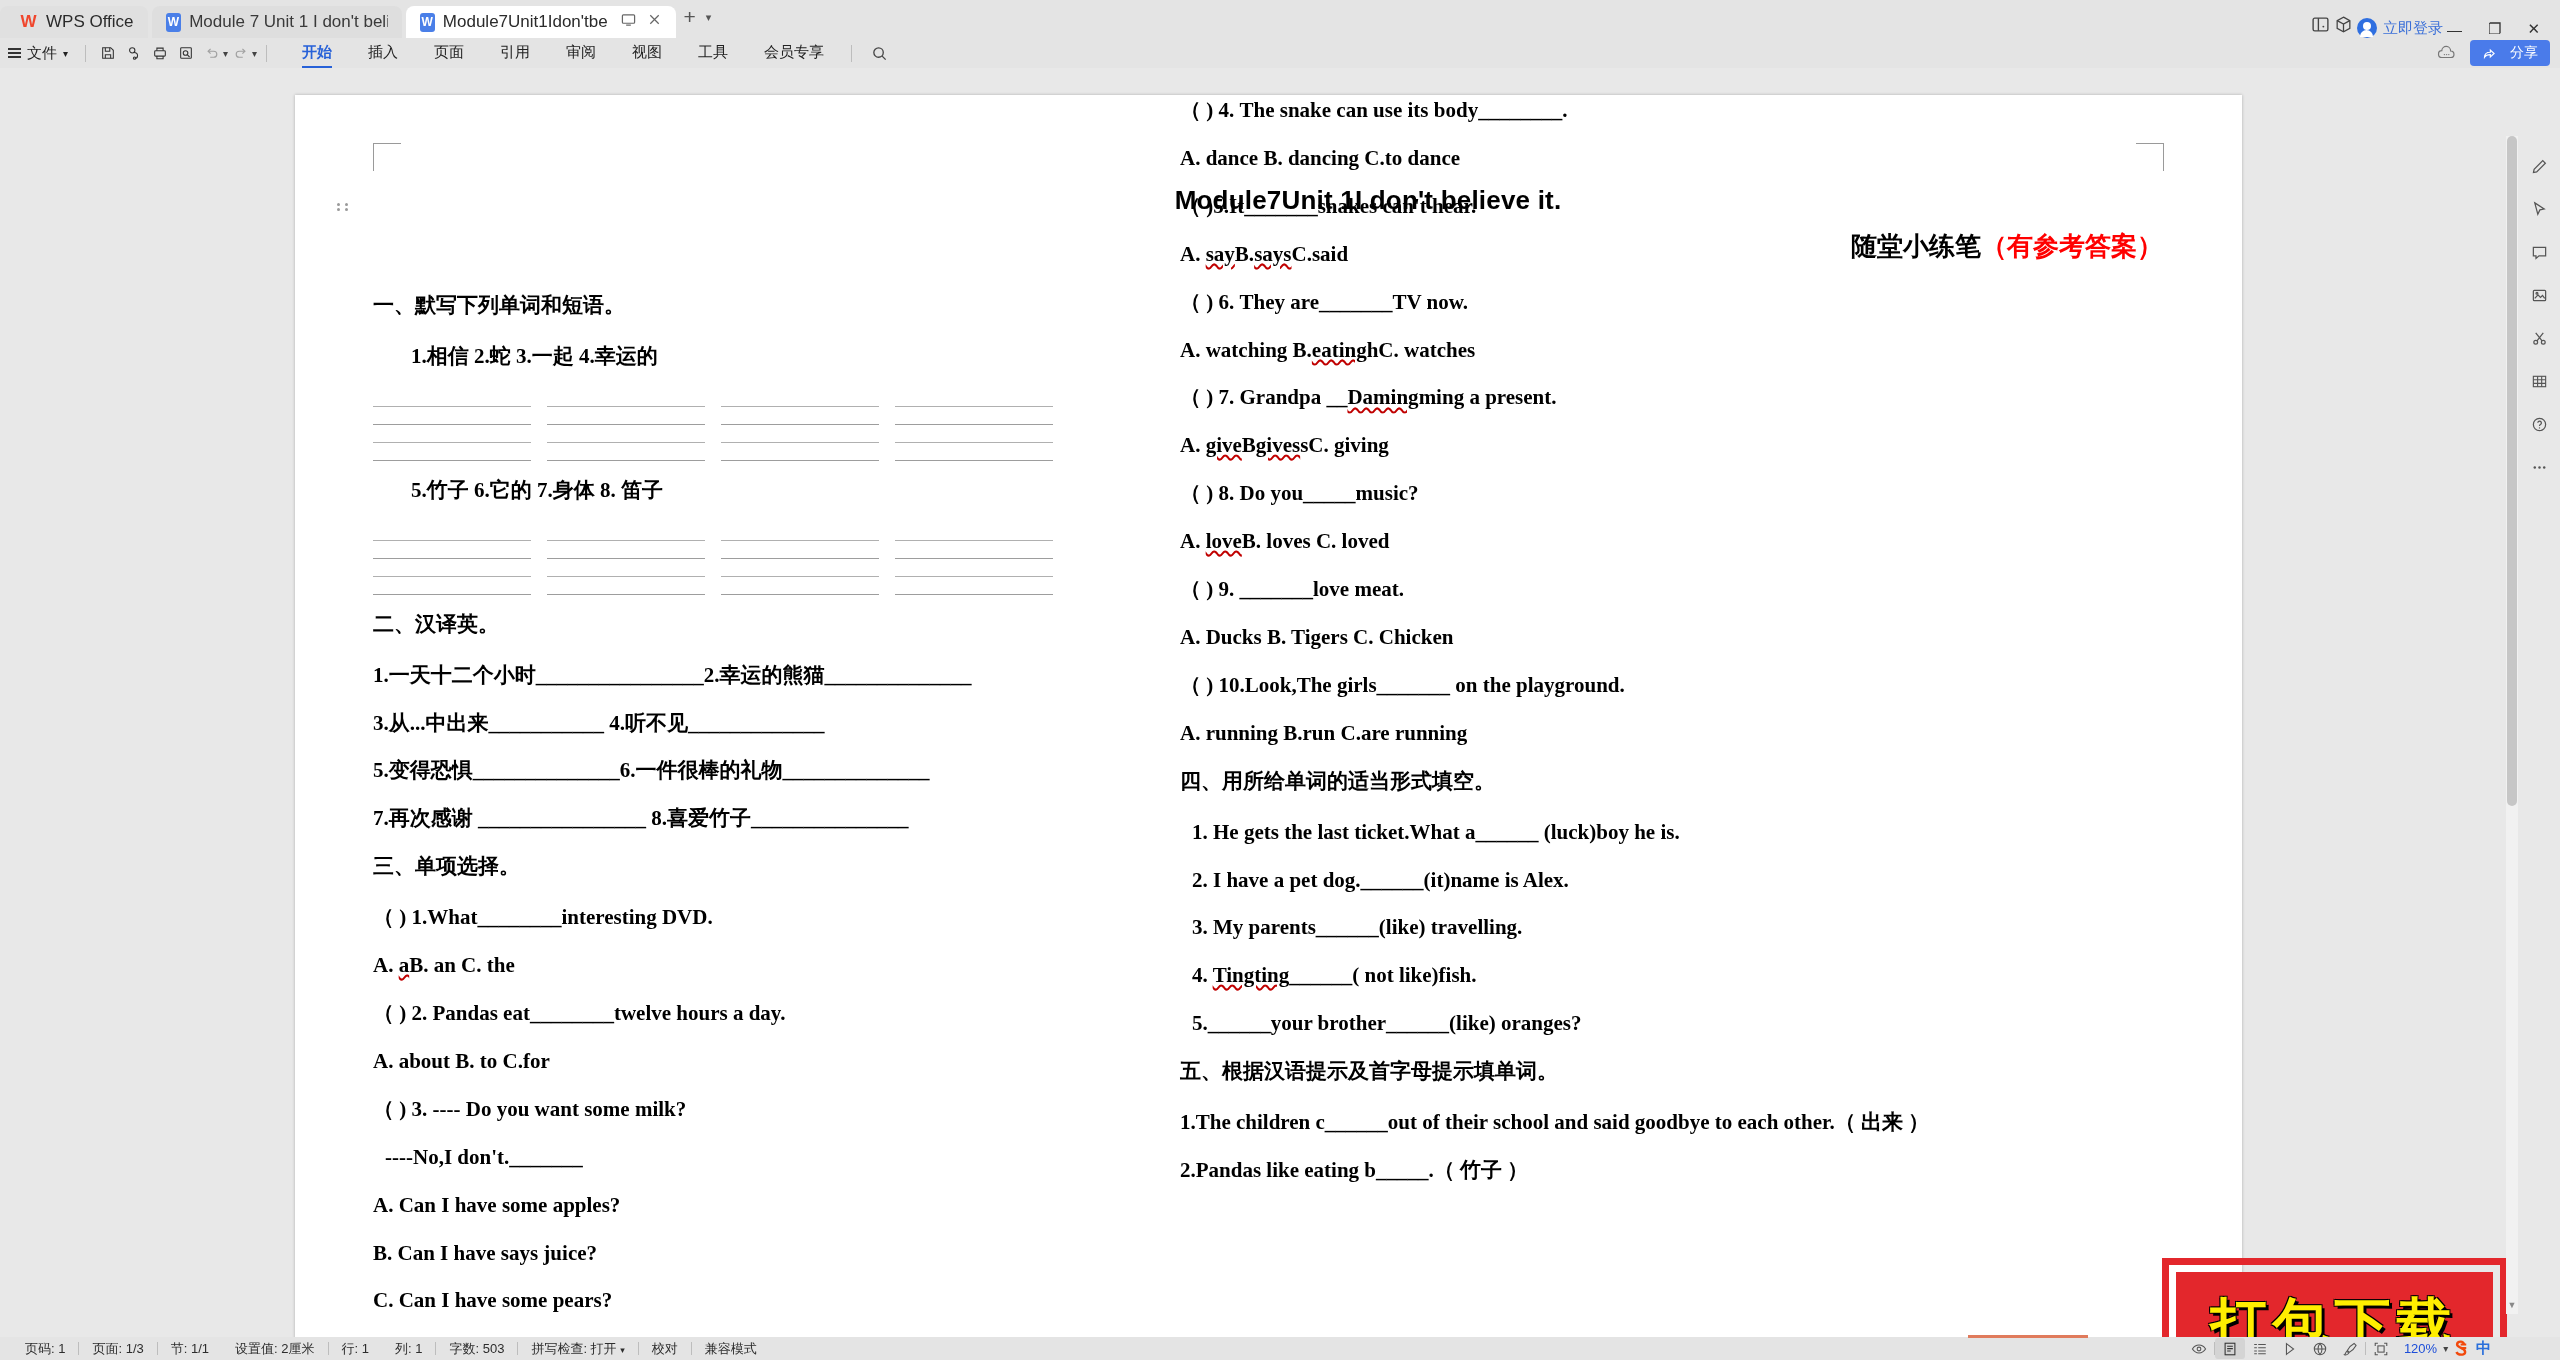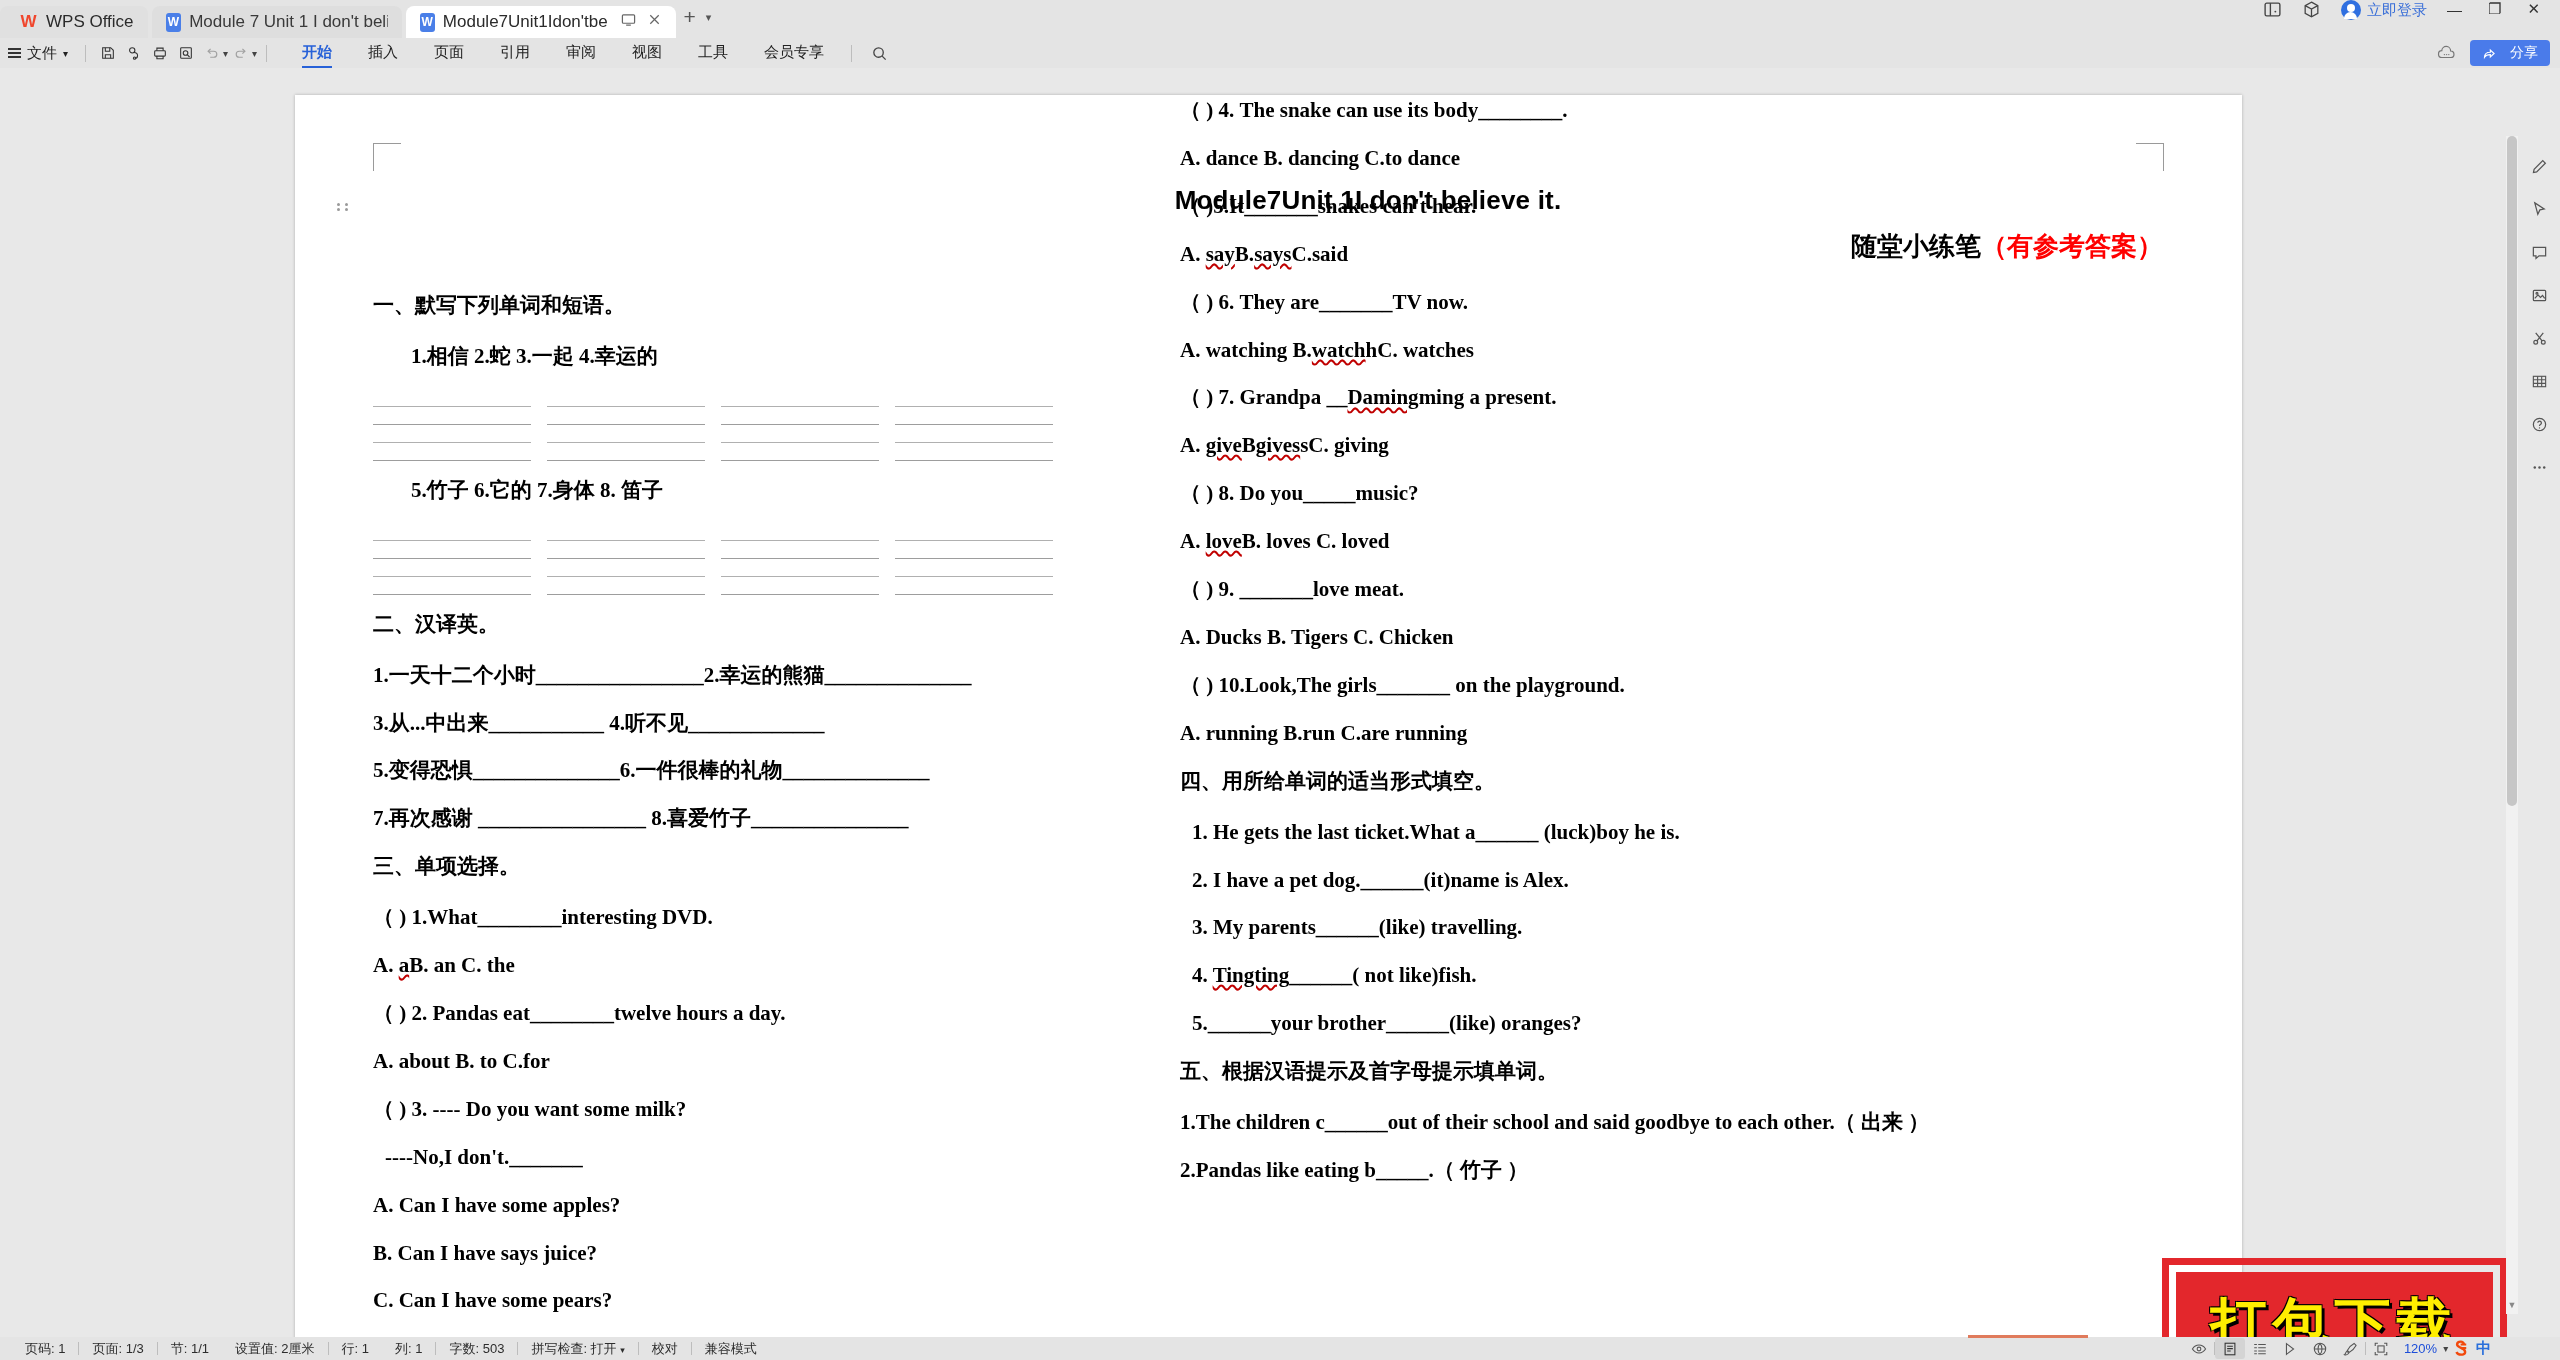--- a/index.html
+++ b/index.html
@@ -15,21 +15,21 @@
   .tab.active{ background:#fff; max-width:270px; }
   .tab .lbl{ white-space:nowrap; overflow:hidden; text-overflow:clip; }
   .wpslogo{ width:22px; height:18px; display:flex; align-items:center; justify-content:center;
             color:#f0462d; font-weight:bold; font-size:17px; letter-spacing:-3px; }
   .wicon{ width:19px; height:19px; background:#4a7fe8; border-radius:3px; color:#fff;
           font-size:12px; font-weight:bold; display:flex; align-items:center; justify-content:center; }
   .tabicons{ display:flex; align-items:center; gap:11px; margin-left:6px; color:#666; }
   .tabicons svg{ width:15px; height:15px; }
   .newtab{ font-size:21px; color:#555; padding:0 10px 4px 4px; cursor:pointer; align-self:center;}
   .caretdn{ font-size:11px; color:#555; padding-bottom:4px; align-self:center;}
-  .topright{ position:absolute; right:0; top:0; height:38px; display:flex; align-items:flex-start; gap:20px; padding-right:20px;}
+  .topright{ position:absolute; right:0; top:0; height:38px; display:flex; align-items:flex-end; gap:4px; padding-right:20px;}
   .topright svg{ width:19px; height:19px; }
   .login{ display:flex; align-items:center; gap:6px; color:#3a6fd8; font-size:15px; cursor:pointer;}
   .avatar{ width:20px; height:20px; border-radius:50%; background:#2f6fe0; position:relative; }
   .avatar::after{ content:""; position:absolute; width:8px;height:8px;border-radius:50%;background:#fff;left:6px;top:4px;}
   .avatar::before{ content:""; position:absolute; width:13px;height:7px;border-radius:7px 7px 0 0;background:#fff;left:3.5px;top:12px;}
   .wctl{ display:flex; gap:26px; color:#333; font-size:15px; align-items:center; }
   .wctl span{ cursor:pointer; }
 
   
   .menubar{ height:30px; background:#e4e4e4; display:flex; align-items:center; padding-left:0; position:relative; }
@@ -353,21 +353,21 @@
           <div class="ln">A. Can I have some apples?</div>
           <div class="ln">B. Can I have says juice?</div>
           <div class="ln">C. Can I have some pears?</div>
         </div>
       <div class="colR" id="colR">
           <div class="ln">（    ) 4. The snake can use its body________.</div>
           <div class="ln">A. dance                B. dancing                        C.to dance</div>
           <div class="ln">（    )5.It_______snakes can't hear.</div>
           <div class="ln">A. <span class="sq">say</span>B.<span class="sq">says</span>C.said</div>
           <div class="ln">（    ) 6. They are_______TV now.</div>
-          <div class="ln">A. watching              B.<span class="sq">watch</span>hC. watches</div>
+          <div class="ln">A. watching              B.<span class="sq">eating</span>hC. watches</div>
           <div class="ln">（    ) 7. Grandpa __<span class="sq">Daming</span>ming a present.</div>
           <div class="ln">A. <span class="sq">give</span>B<span class="sq">gives</span>sC. giving</div>
           <div class="ln">（    ) 8. Do you_____music?</div>
           <div class="ln">A. <span class="sq">love</span>B. loves   C. loved</div>
           <div class="ln">（    ) 9. _______love meat.</div>
           <div class="ln">A. Ducks             B. Tigers               C. Chicken</div>
           <div class="ln">（    ) 10.Look,The girls_______ on the playground.</div>
           <div class="ln">A. running                 B.run          C.are running</div>
           <div class="ln hdr">四、用所给单词的适当形式填空。</div>
           <div class="ln ind2">1. He gets the last ticket.What a______ (luck)boy he is.</div>

